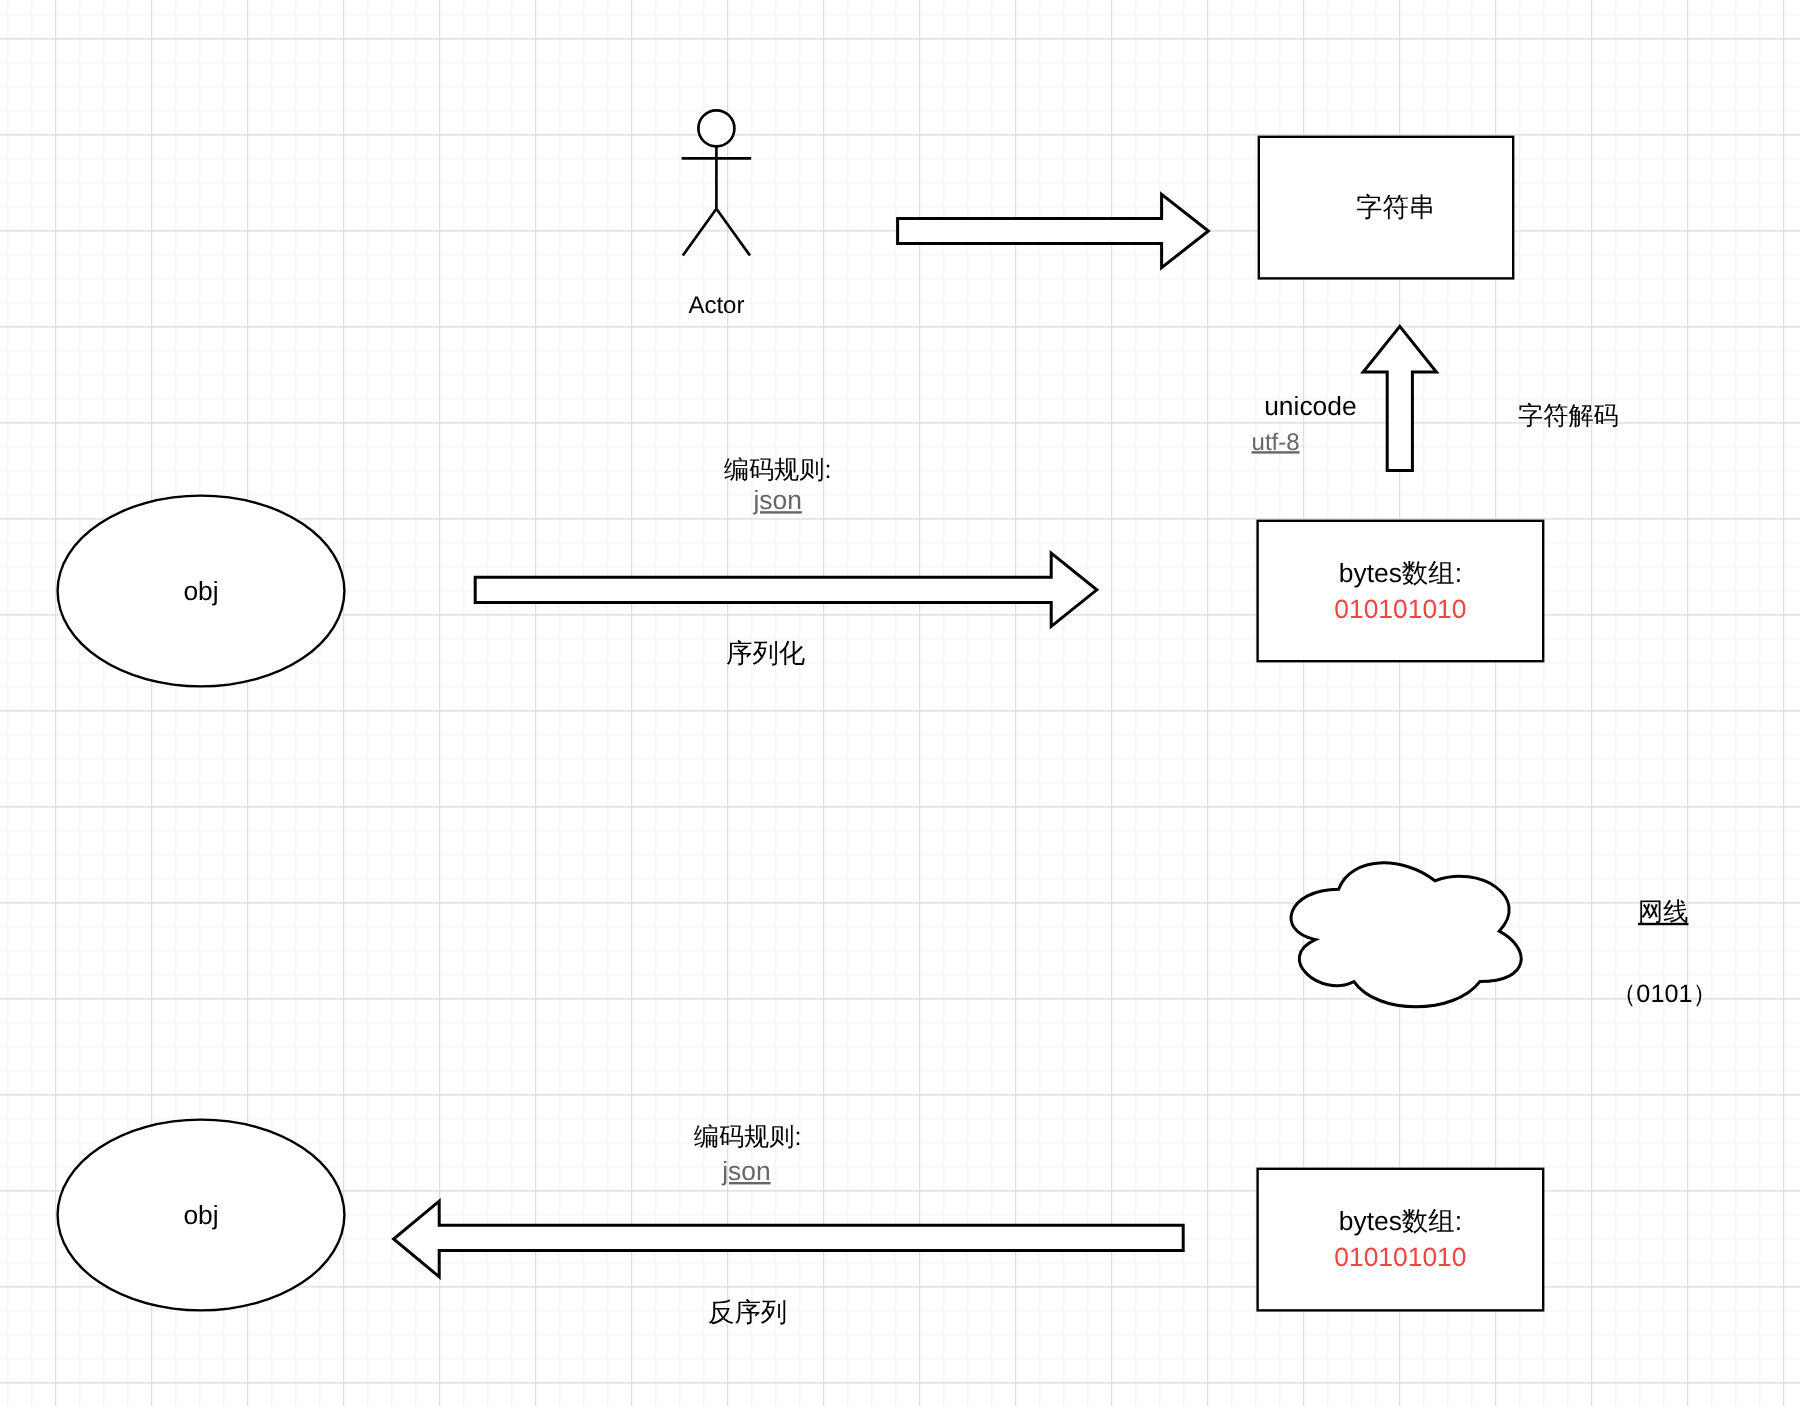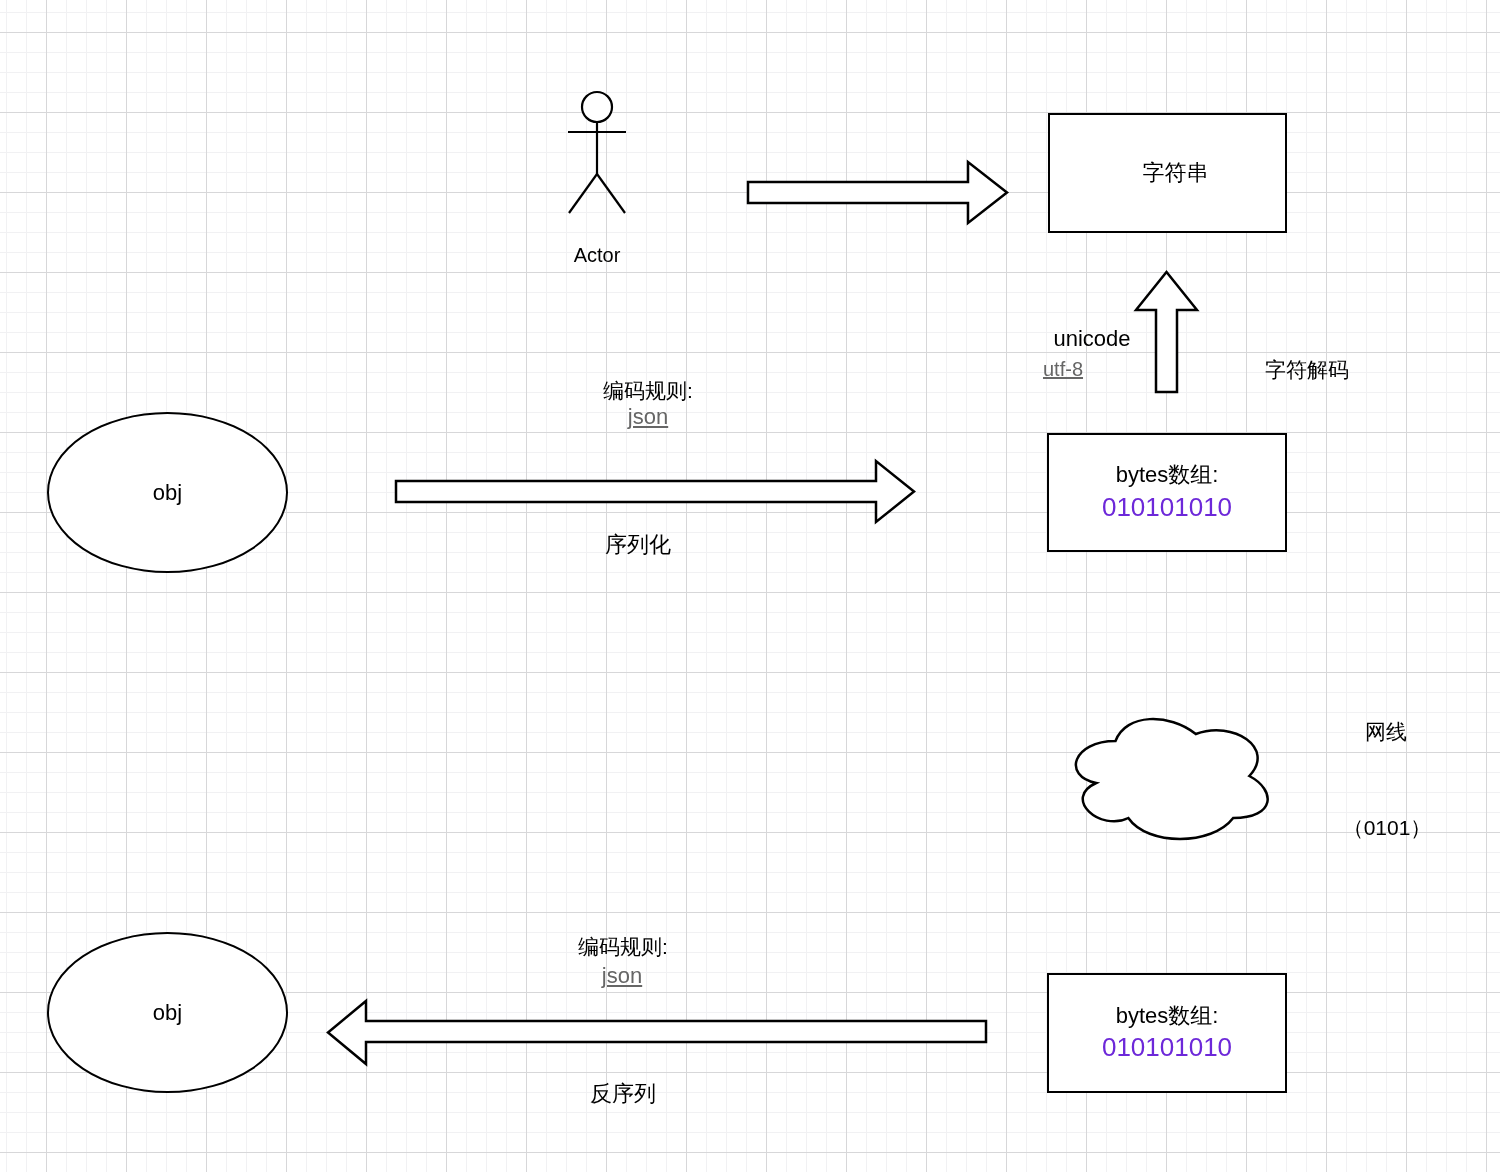--- a/index.html
+++ b/index.html
@@ -27,21 +27,21 @@
     border: 2.5px solid #000000;
     display: flex;
     flex-direction: column;
     align-items: center;
     justify-content: center;
     text-align: center;
     line-height: 1.35;
   }
   .ellipse { border-radius: 50%; align-items: center; }
   .node .t1 { font-size: 22px; color: #000000; }
-  .node .t2 { font-size: 26px; color: #6d28d9; }
+  .node .t2 { font-size: 22px; color: #ef4444; }
   .lbl {
     position: absolute;
     transform: translateX(-50%);
     white-space: nowrap;
     font-size: 22px;
     color: #000000;
   }
   .lbl.sm { font-size: 20px; }
   .lbl.md { font-size: 21px; }
   .gray { color: #666666; text-decoration: underline; }
@@ -65,21 +65,21 @@
 
     <polygon points="1156,392 1156,310 1136,310 1166.5,272 1197,310 1177,310 1177,392" fill="#ffffff" stroke="#000000" stroke-width="2.5"></polygon>
 
     <polygon points="396,481 876,481 876,461 914,491.5 876,522 876,502 396,502" fill="#ffffff" stroke="#000000" stroke-width="2.5"></polygon>
 
     <polygon points="986,1021 366,1021 366,1001 328,1032.5 366,1064 366,1042 986,1042" fill="#ffffff" stroke="#000000" stroke-width="2.5"></polygon>
 
     <path d="M 1115.5 741 C 1072.7 741 1062 776 1096.2 783 C 1062 798.4 1100.5 832 1128.3 818 C 1147.6 846 1211.8 846 1233.2 818 C 1276 818 1276 790 1249.3 776 C 1276 748 1233.2 720 1195.8 734 C 1169 713 1126.2 713 1115.5 741 Z" fill="#ffffff" stroke="#000000" stroke-width="2.5"></path>
   </svg>
 
-  <div class="node" style="left:1048px; top:113px; width:239px; height:120px;padding-left:16px;">
+  <div class="node" style="left:1048px; top:113px; width:214px; height:120px;padding-left:16px;">
     <span class="t1">字符串</span>
   </div>
 
   <div class="node" style="left:1047px; top:433px; width:240px; height:119px;">
     <span class="t1">bytes数组:</span>
     <span class="t2">010101010</span>
   </div>
 
   <div class="node" style="left:1047px; top:973px; width:240px; height:120px;">
     <span class="t1">bytes数组:</span>
@@ -91,26 +91,26 @@
   </div>
 
   <div class="node ellipse" style="left:47px; top:932px; width:241px; height:161px;">
     <span class="t1">obj</span>
   </div>
 
   <div class="lbl sm" style="left:597px; top:244px;">Actor</div>
 
   <div class="lbl" style="left:1092px; top:326px;">unicode</div>
   <div class="lbl sm gray" style="left:1063px; top:358px;">utf-8</div>
-  <div class="lbl md" style="left:1307px; top:332px;margin-top:24px;">字符解码</div>
+  <div class="lbl md" style="left:1307px; top:332px;">字符解码</div>
 
   <div class="lbl md" style="left:648px; top:377px;">编码规则:</div>
   <div class="lbl gray" style="left:648px; top:404px;">json</div>
   <div class="lbl" style="left:638px; top:530px;">序列化</div>
 
-  <div class="lbl md" style="left:1386px; top:718px;">网线</div>
+  <div class="lbl md" style="left:1386px; top:746px;text-decoration:underline;">网线</div>
   <div class="lbl md" style="left:1387px; top:774px;margin-top:40px;">（0101）</div>
 
   <div class="lbl md" style="left:623px; top:933px;">编码规则:</div>
   <div class="lbl gray" style="left:622px; top:963px;">json</div>
   <div class="lbl" style="left:623px; top:1079px;">反序列</div>
 
 </div>
 
 </body></html>

